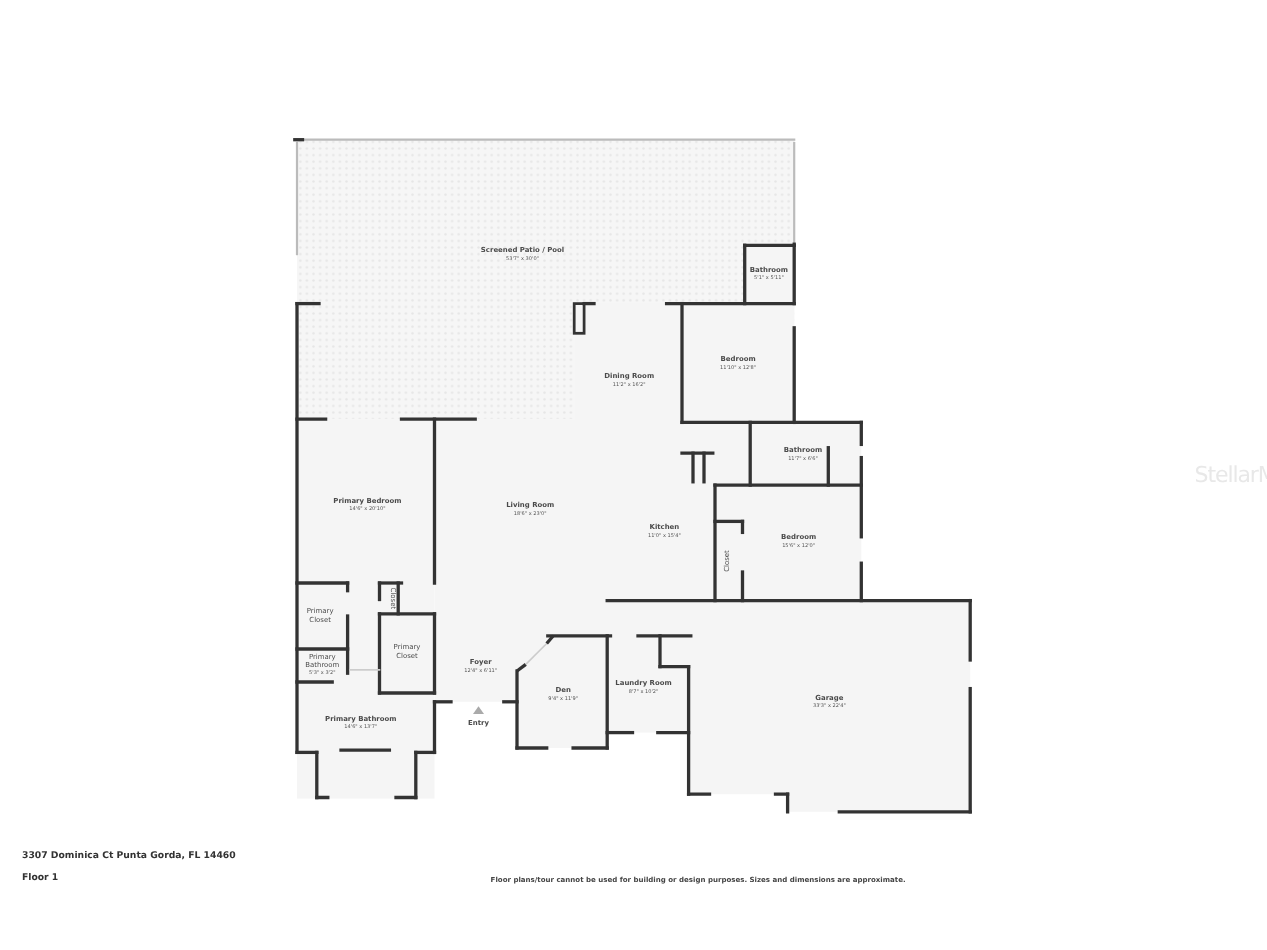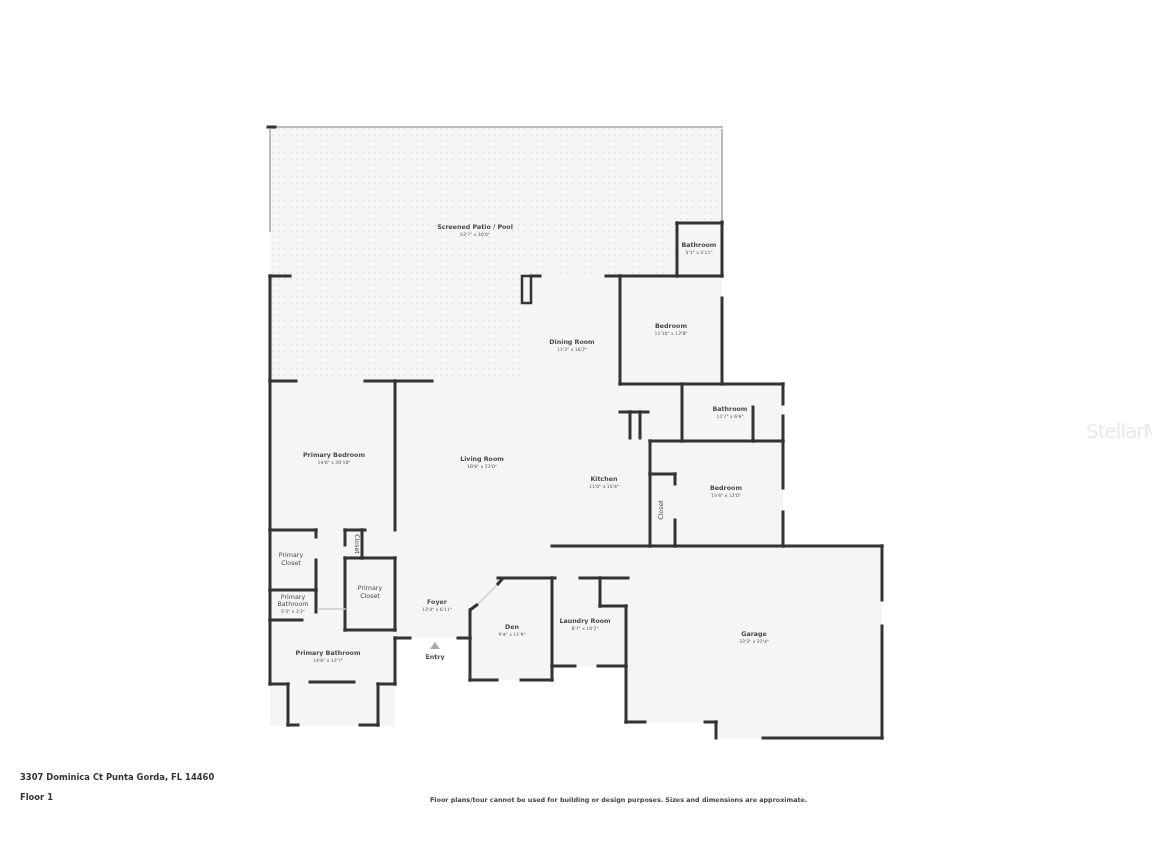--- a/index.html
+++ b/index.html
@@ -3,21 +3,21 @@
 <meta charset="utf-8">
 <style>
   html, body { margin:0; padding:0; background:#ffffff; }
   body { width:1152px; height:864px; position:relative; overflow:hidden;
          font-family:"DejaVu Sans", sans-serif; color:#333; }
   #plan { position:absolute; left:0; top:0; width:1152px; height:864px; }
   .room-label { font-family:"DejaVu Sans", sans-serif; font-weight:bold; font-size:6.3px; fill:#4a4a4a; text-anchor:middle; }
   .room-dim { font-family:"DejaVu Sans", sans-serif; font-size:4.6px; fill:#555; text-anchor:middle; }
   .footer-address { position:absolute; left:20px; top:772px; font-size:8.4px; font-weight:bold; color:#333; }
   .footer-floor { position:absolute; left:20px; top:792px; font-size:8.4px; font-weight:bold; color:#333; }
-  .footer-disclaimer { position:absolute; left:398px; top:796px; font-size:6.4px; font-weight:bold; color:#444;padding-left:32px; }
+  .footer-disclaimer { position:absolute; left:414px; top:796px; font-size:6.4px; font-weight:bold; color:#444;padding-left:32px; }
   .watermark { position:absolute; left:1086px; top:419px; font-size:20px; color:#e8e8e8; letter-spacing:-1px; }
 </style>
 </head>
 <body>
 
 <svg id="plan" viewBox="0 0 1152 864" xmlns="http://www.w3.org/2000/svg">
   <defs>
     <pattern id="tile" width="6" height="6" patternUnits="userSpaceOnUse">
       <rect width="6" height="6" fill="#f6f6f6"></rect>
       <circle cx="3" cy="3" r="1.1" fill="#e6e6e6"></circle>

